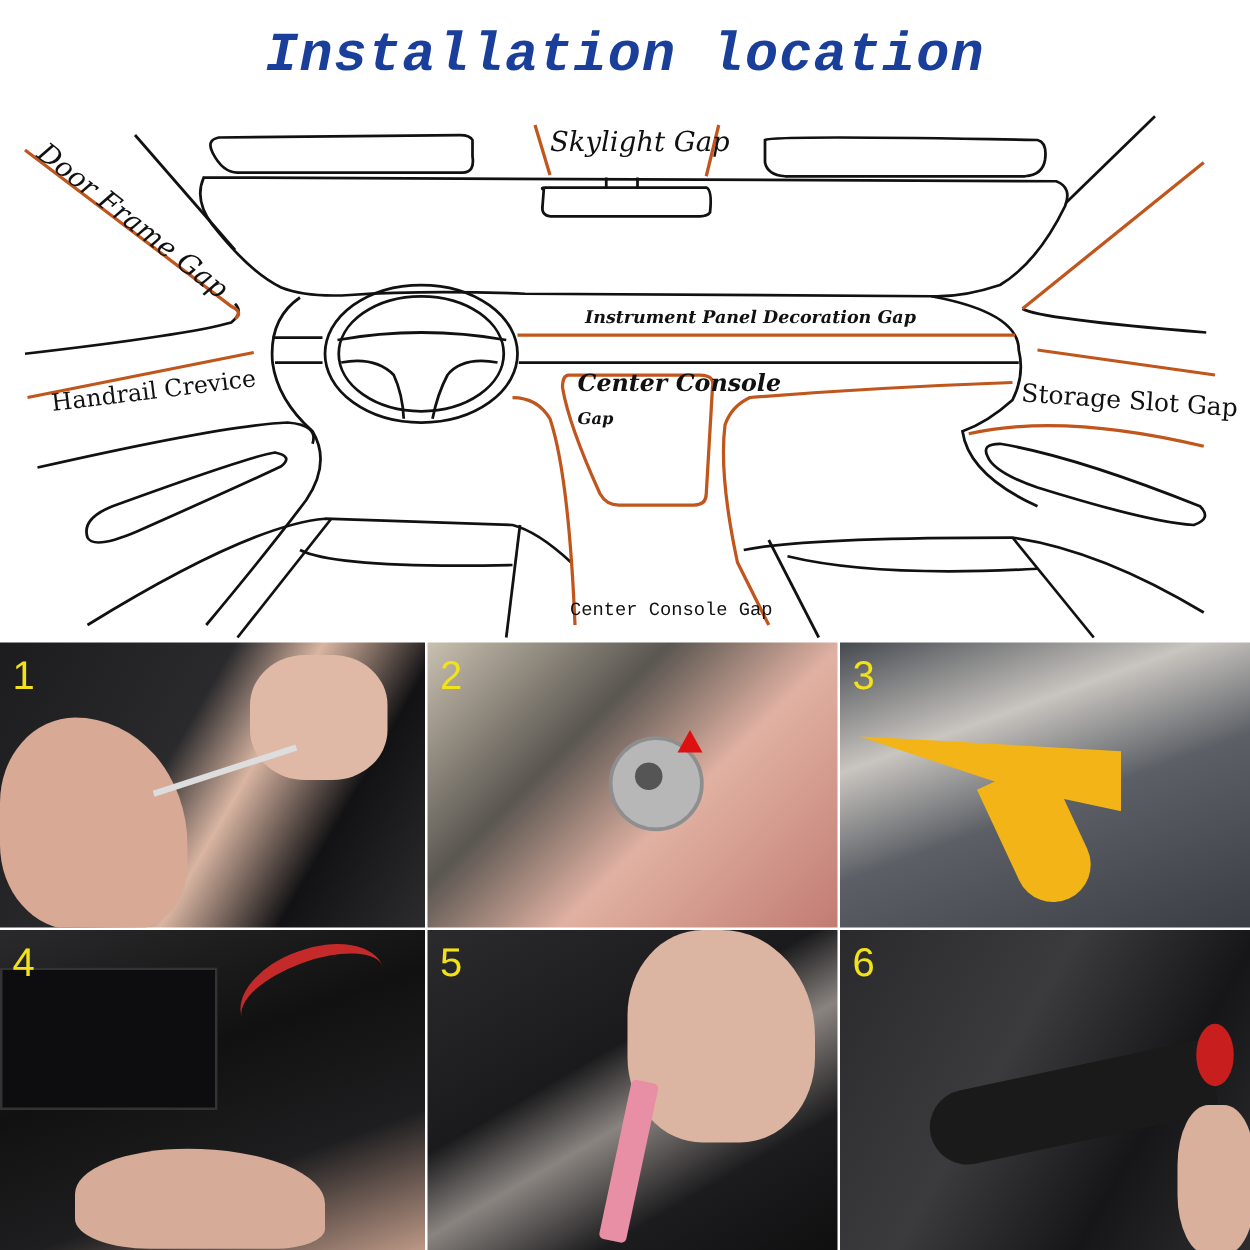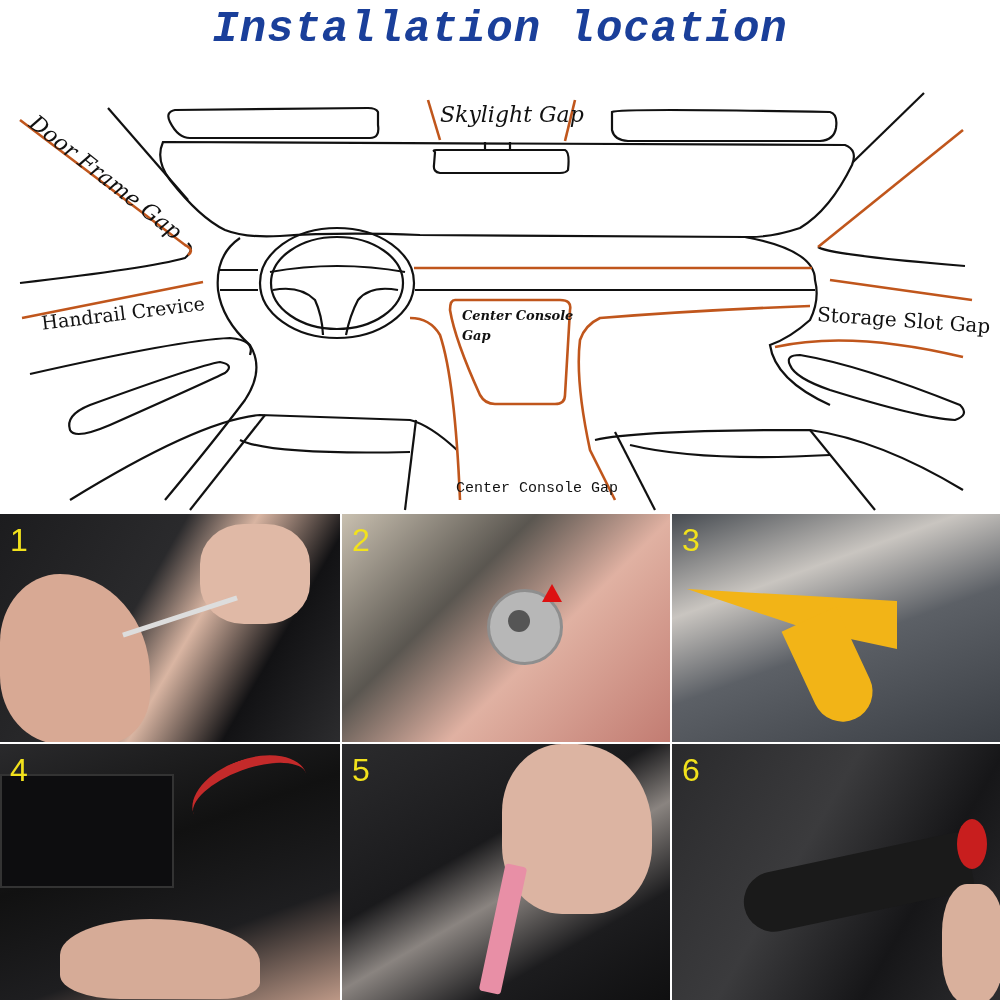--- a/index.html
+++ b/index.html
@@ -1,17 +1,17 @@
 <!DOCTYPE html>
 <html><head>
 <meta charset="utf-8">
 <style>
   html,body{margin:0;padding:0;background:#fff;}
   body{width:1000px;height:1000px;position:relative;overflow:hidden;font-family:"Liberation Serif",serif;}
-  .title{position:absolute;left:0;top:4px;width:1000px;text-align:center;font-family:"Liberation Mono",monospace;font-style:italic;font-weight:bold;font-size:44px;color:#1a3f9a;letter-spacing:1px;}
+  .title{position:absolute;left:0;top:20px;width:1000px;text-align:center;font-family:"Liberation Mono",monospace;font-style:italic;font-weight:bold;font-size:44px;color:#1a3f9a;letter-spacing:1px;}
   .diagram{position:absolute;left:0;top:80px;width:1000px;height:432px;}
   .lbl{position:absolute;font-family:"DejaVu Serif",serif;font-style:italic;color:#111;white-space:nowrap;}
   .grid{position:absolute;left:0;top:514px;width:1000px;height:486px;display:grid;grid-template-columns:340px 328px 332px;grid-template-rows:228px 258px;gap:2px;background:#fff;}
   .cell{position:relative;overflow:hidden;}
   .num{position:absolute;left:10px;top:8px;font-family:"Liberation Sans",sans-serif;font-size:32px;color:#f2e21c;}
 </style>
 </head>
 <body>
 
 <div class="title">Installation location</div>
@@ -77,22 +77,23 @@
       <path d="M810 306 Q700 310 600 318 Q585 325 580 340 Q575 380 590 450 Q605 480 615 500"></path>
 
       <path d="M963 130 L818 247"></path>
       <line x1="830" y1="280" x2="972" y2="300"></line>
       <path d="M775 347 Q850 330 963 357"></path>
     </g>
   </svg>
 
   <div class="lbl" style="left:40px;top:30px;font-size:22px;transform:rotate(38deg);transform-origin:left top;">Door Frame Gap</div>
   <div class="lbl" style="left:440px;top:22px;font-size:22px;">Skylight Gap</div>
+  <div class="lbl" style="left:468px;top:166px;font-size:14px;font-weight:bold;">Instrument Panel Decoration Gap</div>
   <div class="lbl" style="left:40px;top:232px;font-size:19px;font-style:normal;transform:rotate(-7deg);transform-origin:left top;">Handrail Crevice</div>
-  <div class="lbl" style="left:462px;top:228px;font-size:13px;font-weight:bold;">Center Console</div>
+  <div class="lbl" style="left:462px;top:216px;font-size:19px;font-weight:bold;">Center Console</div>
   <div class="lbl" style="left:462px;top:248px;font-size:13px;font-weight:bold;">Gap</div>
   <div class="lbl" style="left:818px;top:222px;font-size:20px;font-style:normal;transform:rotate(4deg);transform-origin:left top;">Storage Slot Gap</div>
   <div class="lbl" style="left:456px;top:400px;font-size:15px;font-style:normal;font-family:Liberation Mono, monospace;">Center Console Gap</div>
 </div>
 
 <div class="grid">
   <div class="cell" style="background:linear-gradient(120deg,#1c1c1e 0%,#2a2a2c 40%,#d9b5a2 55%,#121214 75%,#2c2c2e 100%);">
     <div style="position:absolute;left:0;top:60px;width:150px;height:170px;background:#d8a994;border-radius:40% 60% 30% 40%;"></div>
     <div style="position:absolute;left:200px;top:10px;width:110px;height:100px;background:#e0b9a6;border-radius:40%;"></div>
     <div style="position:absolute;left:120px;top:100px;width:120px;height:5px;background:#ddd;transform:rotate(-18deg);"></div>

